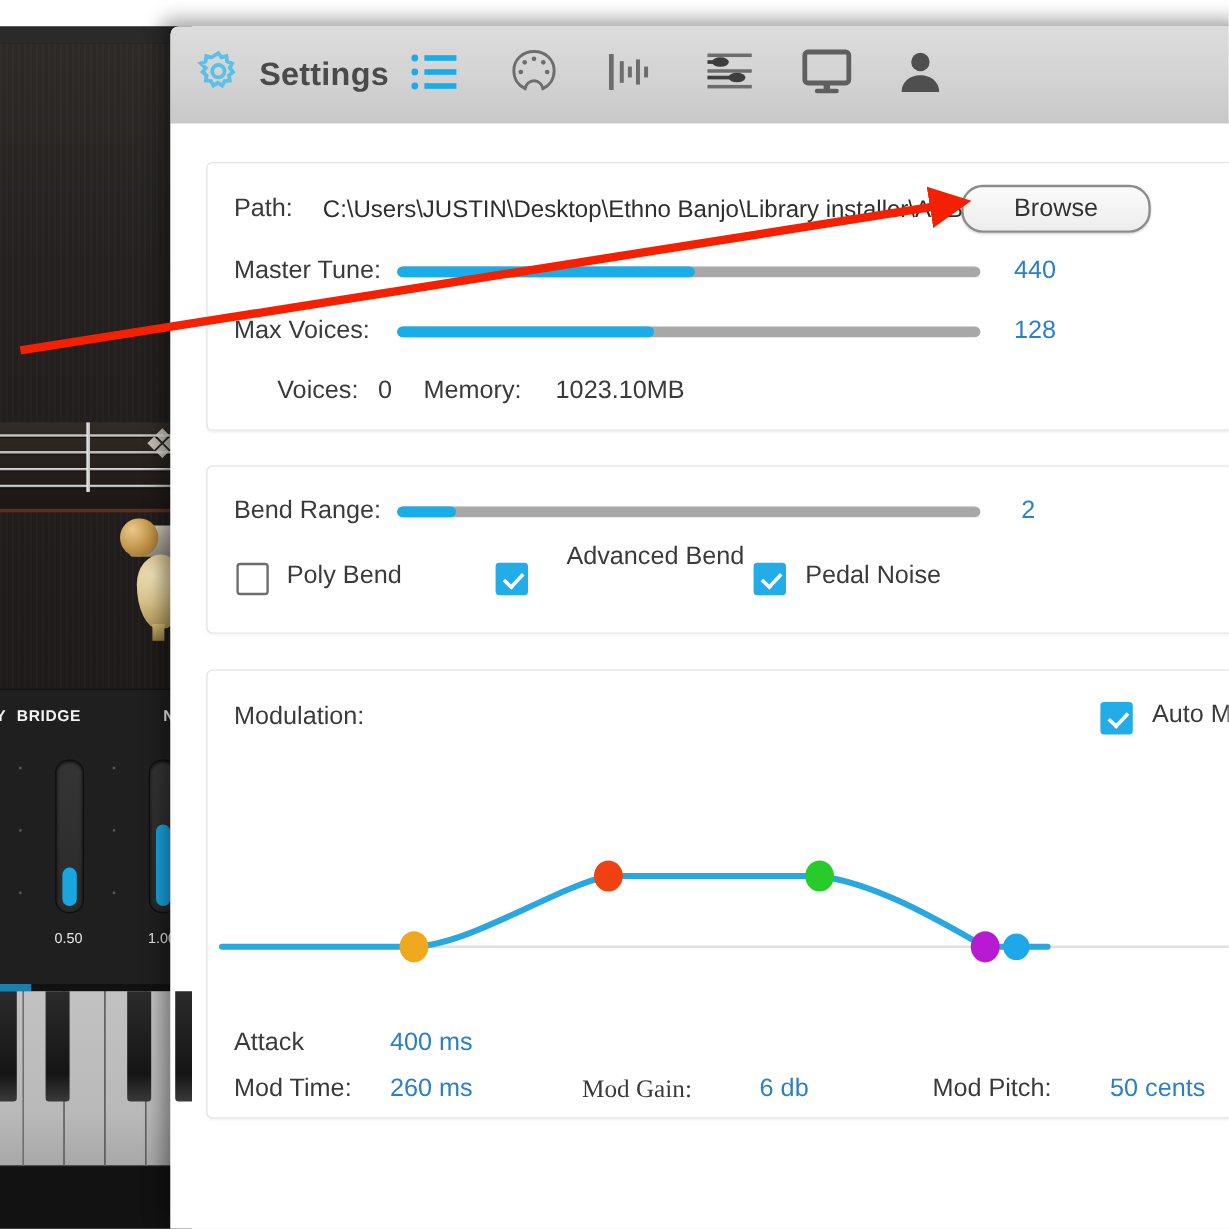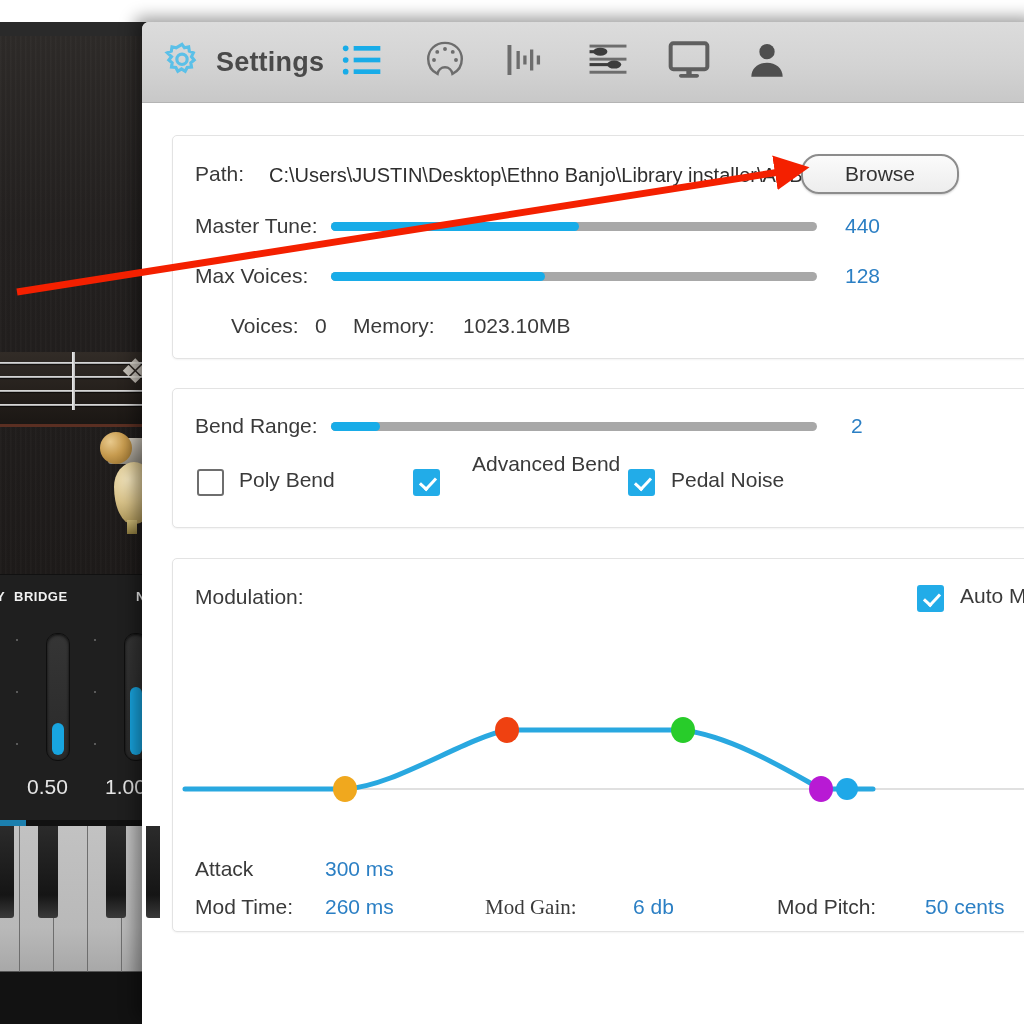--- a/index.html
+++ b/index.html
@@ -147,21 +147,22 @@
   .fader-fill {
     position: absolute;
     left: 5px; right: 5px;
     bottom: 5px;
     border-radius: 6px;
     background: #18a5e0;
   }
   .fader-value {
     position: absolute;
     color: #e6e6e6;
-    font-size: 21px;
+    font-size: 12px;
+    text-align: center;
     width: 60px;
   }
   .tick-dot {
     position: absolute;
     width: 2px; height: 2px;
     background: #5a5a5a;
   }
 
   .keyboard {
     position: absolute;
@@ -543,21 +544,21 @@
           <line x1="12" y1="170" x2="866" y2="170" stroke="#e0e0e0" stroke-width="2"></line>
           <path d="M12 170 L 172 170 C 220 168 290 120 334 111 L 510 111 C 560 118 612 150 648 170 L 700 170" fill="none" stroke="#29a8e0" stroke-width="5" stroke-linecap="round"></path>
           <ellipse cx="172" cy="170" rx="12" ry="13" fill="#f0a81e"></ellipse>
           <ellipse cx="334" cy="111" rx="12" ry="13" fill="#ef4111"></ellipse>
           <ellipse cx="510" cy="111" rx="12" ry="13" fill="#28cc2a"></ellipse>
           <ellipse cx="648" cy="170" rx="12" ry="13" fill="#b81ad4"></ellipse>
           <ellipse cx="674" cy="170" rx="11" ry="11" fill="#1fa8e8"></ellipse>
         </svg>
 
         <span class="lbl" style="left:22px; top:298px;">Attack</span>
-        <span class="val-blue" style="left:152px; top:298px;">300 ms</span>
+        <span class="val-blue" style="left:152px; top:298px;">400 ms</span>
 
         <span class="lbl" style="left:22px; top:336px;">Mod Time:</span>
         <span class="val-blue" style="left:152px; top:336px;">260 ms</span>
 
         <span class="lbl" style="left:312px; top:336px;font-family:Liberation Serif, serif;">Mod Gain:</span>
         <span class="val-blue" style="left:460px; top:336px;">6 db</span>
 
         <span class="lbl" style="left:604px; top:336px;">Mod Pitch:</span>
         <span class="val-blue" style="left:752px; top:336px;">50 cents</span>
       </div>

